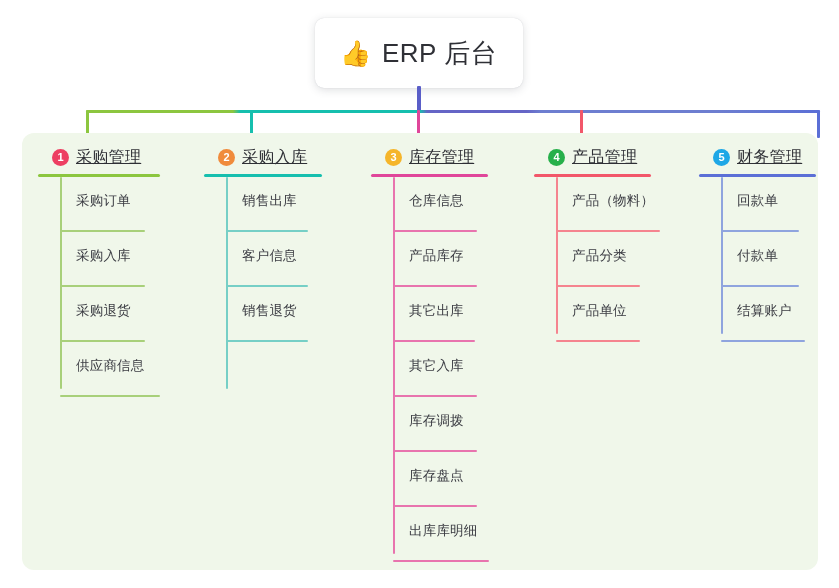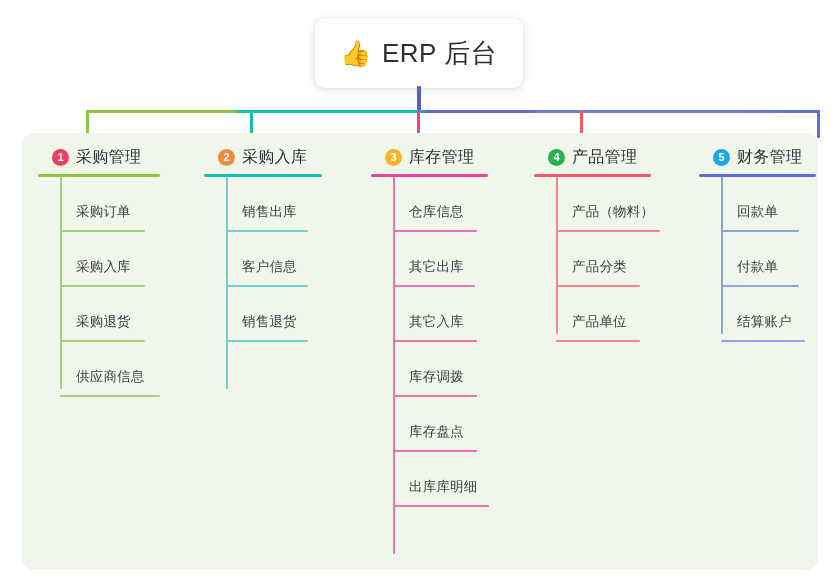--- a/index.html
+++ b/index.html
@@ -116,20 +116,21 @@
     line-height: 17px;
     text-align: center;
     font-weight: bold;
     flex: 0 0 auto;
   }
   .col-title {
     font-size: 16px;
     color: #2f3036;
     white-space: nowrap;
     letter-spacing: 0.3px;
+    text-decoration: underline;
   }
   .col-rule {
     height: 3px;
     border-radius: 2px;
     margin-top: 5px;
   }
 
   .items {
     position: relative;
     margin-top: 0;
@@ -144,21 +145,21 @@
     border-radius: 1px;
   }
   .item {
     position: relative;
     height: 55px;
     box-sizing: border-box;
   }
   .item-label {
     position: absolute;
     left: 16px;
-    bottom: 11px;
+    bottom: 22px;
     font-size: 13.5px;
     color: #3a3b42;
     white-space: nowrap;
     letter-spacing: 0.2px;
   }
   .item-rule {
     position: absolute;
     left: 0;
     bottom: 0;
     height: 2px;
@@ -244,20 +245,24 @@
           <span class="col-title">库存管理</span>
         </div>
         <div class="col-rule" style="width: 117px; background: rgb(224, 70, 154);"></div>
         <div class="items">
           <div class="stem" style="height: 377px; background: rgb(232, 116, 174);"></div>
           <div class="item">
             <span class="item-label">仓库信息</span>
             <div class="item-rule" style="width: 84px; background: rgb(232, 116, 174);"></div>
           </div>
           <div class="item">
+            <span class="item-label">产品库存</span>
+            <div class="item-rule" style="width: 84px; background: rgb(232, 116, 174);"></div>
+          </div>
+          <div class="item">
             <span class="item-label">其它出库</span>
             <div class="item-rule" style="width: 82px; background: rgb(232, 116, 174);"></div>
           </div>
           <div class="item">
             <span class="item-label">其它入库</span>
             <div class="item-rule" style="width: 84px; background: rgb(232, 116, 174);"></div>
           </div>
           <div class="item">
             <span class="item-label">库存调拨</span>
             <div class="item-rule" style="width: 84px; background: rgb(232, 116, 174);"></div>

